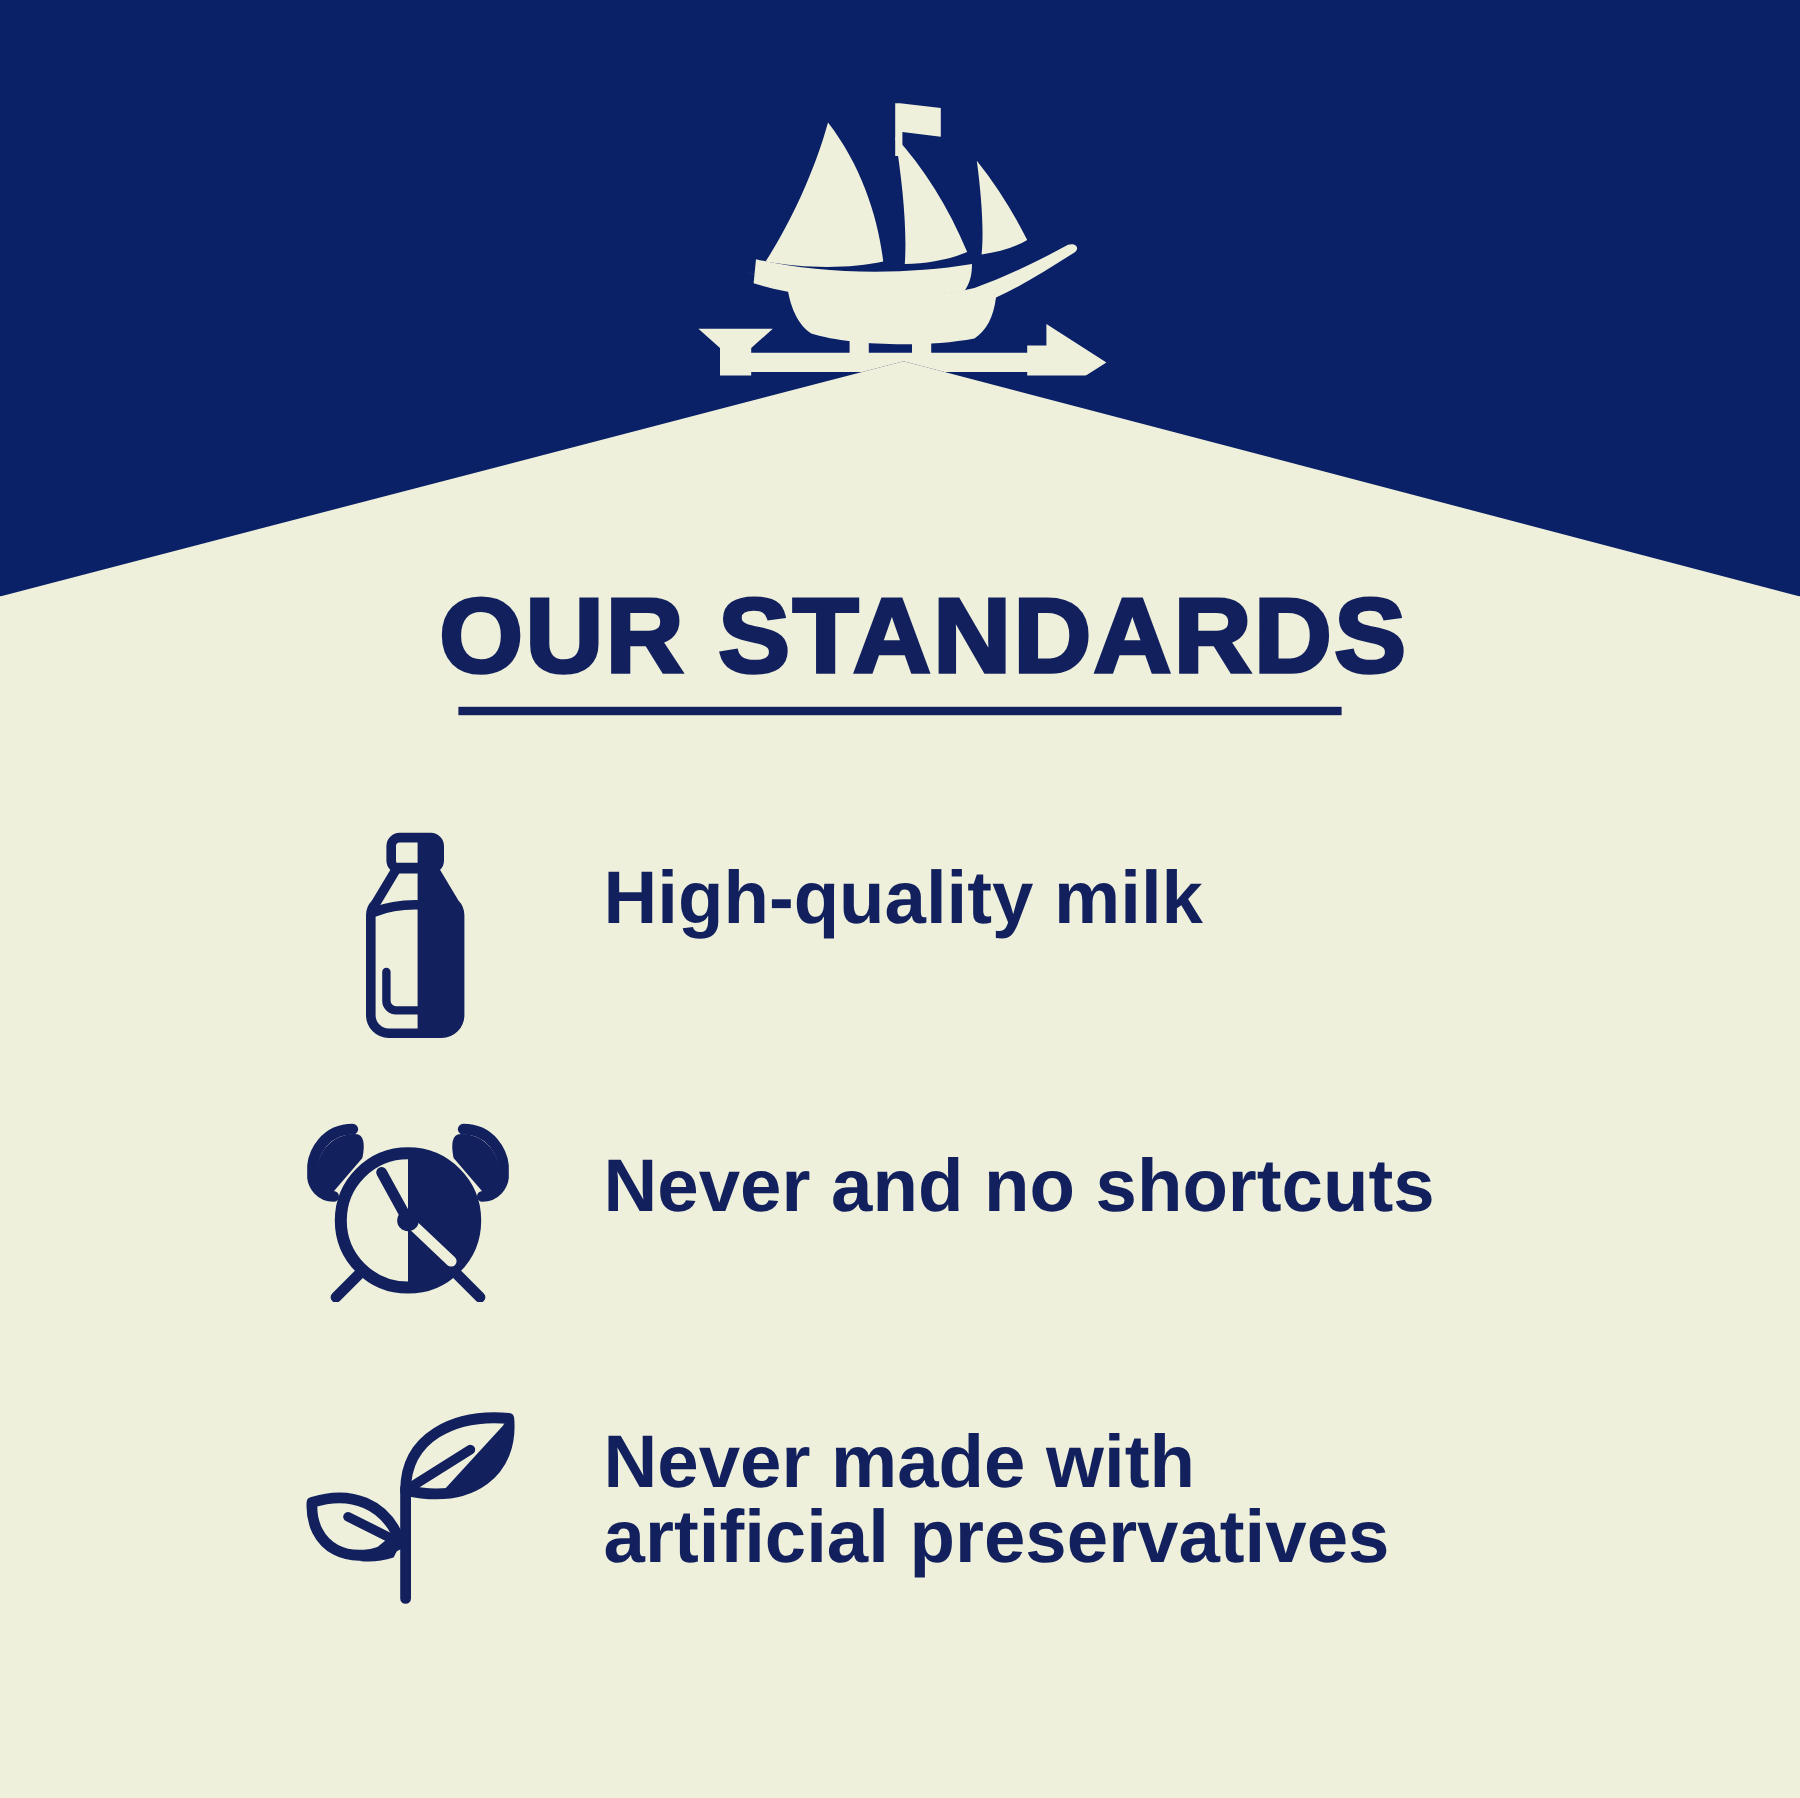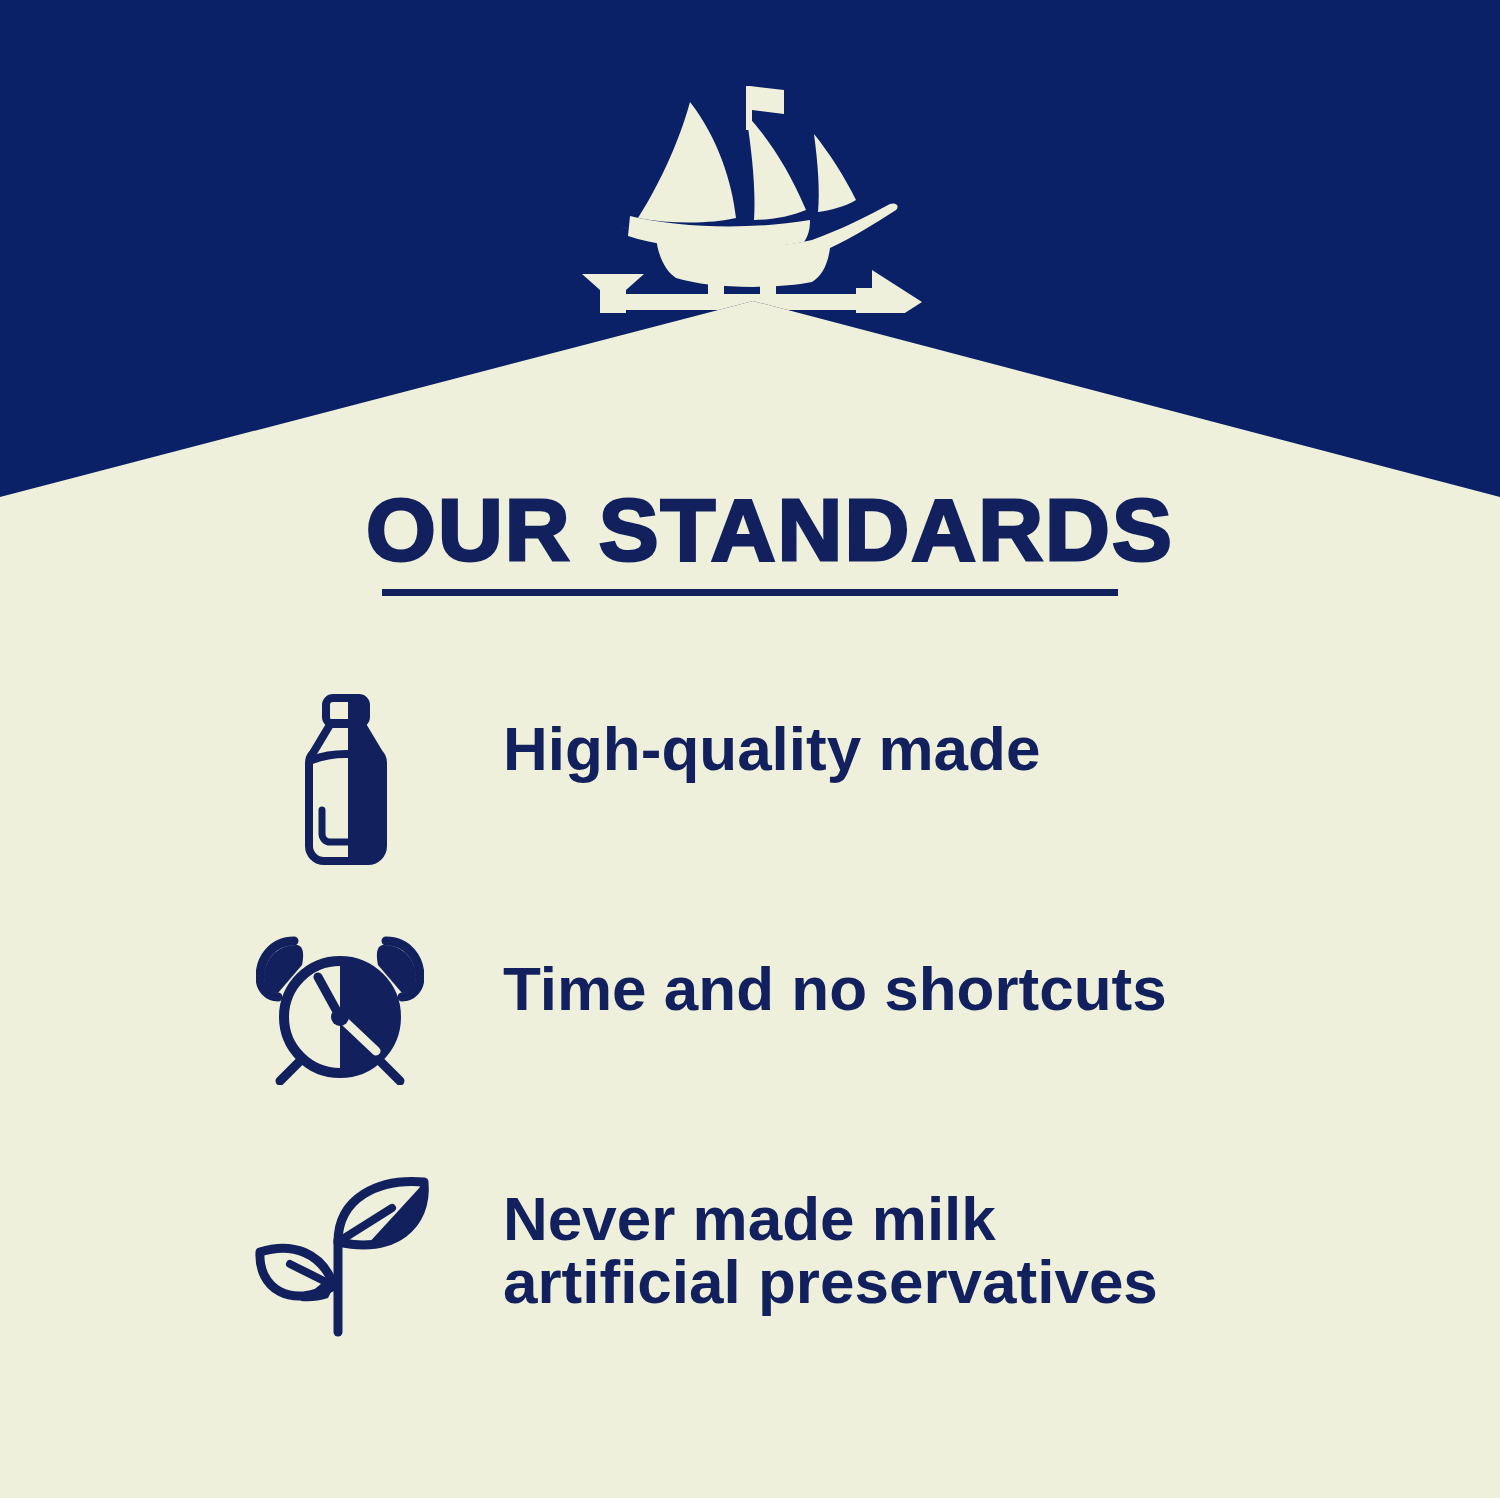--- a/index.html
+++ b/index.html
@@ -137,21 +137,21 @@
 
           <rect x="30" y="6" width="40" height="26" rx="7" ry="7" fill="none" stroke="#12215E" stroke-width="8"></rect>
 
           <path d="M35 31 L65 31 L83 61 a14 14 0 0 1 4 10 v83 a15 15 0 0 1 -15 15 h-44 a15 15 0 0 1 -15 -15 v-83 a14 14 0 0 1 4 -10 z" fill="none" stroke="#12215E" stroke-width="8" stroke-linejoin="round"></path>
 
           <path d="M16 68 C36 60 64 60 86 68" fill="none" stroke="#12215E" stroke-width="8" stroke-linecap="round"></path>
 
           <path d="M26 118 L26 142 a8 8 0 0 0 8 8 L52 150" fill="none" stroke="#12215E" stroke-width="7" stroke-linecap="round" stroke-linejoin="round"></path>
         </svg>
       </div>
-      <div class="row-text">High-quality made</div>
+      <div class="row-text">High-quality milk</div>
     </div>
 
     <div class="row" id="row-clock">
       <div class="row-icon">
         <svg viewBox="0 0 168 150" width="168" height="150" xmlns="http://www.w3.org/2000/svg">
 
           <path d="M40 10 C20 10 8 26 8 42 C8 52 14 58 22 58 L46 30 C48 20 48 10 40 10 Z" fill="#12215E"></path>
           <path d="M38 6 C16 6 4 24 4 42 C4 54 12 62 22 62" fill="none" stroke="#12215E" stroke-width="9" stroke-linecap="round"></path>
 
           <path d="M128 10 C148 10 160 26 160 42 C160 52 154 58 146 58 L122 30 C120 20 120 10 128 10 Z" fill="#12215E"></path>
@@ -164,21 +164,21 @@
           <line x1="84" y1="82" x2="62" y2="42" stroke="#12215E" stroke-width="9" stroke-linecap="round"></line>
 
           <line x1="84" y1="82" x2="120" y2="116" stroke="#EFF0DB" stroke-width="9" stroke-linecap="round"></line>
 
           <circle cx="84" cy="82" r="9" fill="#12215E"></circle>
 
           <line x1="44" y1="126" x2="24" y2="146" stroke="#12215E" stroke-width="9" stroke-linecap="round"></line>
           <line x1="124" y1="126" x2="144" y2="146" stroke="#12215E" stroke-width="9" stroke-linecap="round"></line>
         </svg>
       </div>
-      <div class="row-text">Time and no shortcuts</div>
+      <div class="row-text">Never and no shortcuts</div>
     </div>
 
     <div class="row" id="row-plant">
       <div class="row-icon">
         <svg viewBox="0 0 180 164" width="180" height="164" xmlns="http://www.w3.org/2000/svg">
           <defs>
             <clipPath id="clip-leaf-top">
               <path d="M86 68 C86 24 126 4 172 8 C176 52 142 80 98 74 Z"></path>
             </clipPath>
             <clipPath id="clip-leaf-bottom">
@@ -194,18 +194,18 @@
 
           <g clip-path="url(#clip-leaf-bottom)">
             <polygon points="130,60 130,150 20,150" fill="#12215E"></polygon>
           </g>
           <path d="M82 112 C70 78 40 68 8 78 C6 114 38 136 82 112 Z" fill="none" stroke="#12215E" stroke-width="9" stroke-linejoin="round"></path>
           <line x1="82" y1="112" x2="38" y2="90" stroke="#12215E" stroke-width="8" stroke-linecap="round"></line>
 
           <line x1="86" y1="66" x2="86" y2="158" stroke="#12215E" stroke-width="9" stroke-linecap="round"></line>
         </svg>
       </div>
-      <div class="row-text">Never made milk
+      <div class="row-text">Never made with
 artificial preservatives</div>
     </div>
 
   </div>
 </div>
 
 </body></html>

